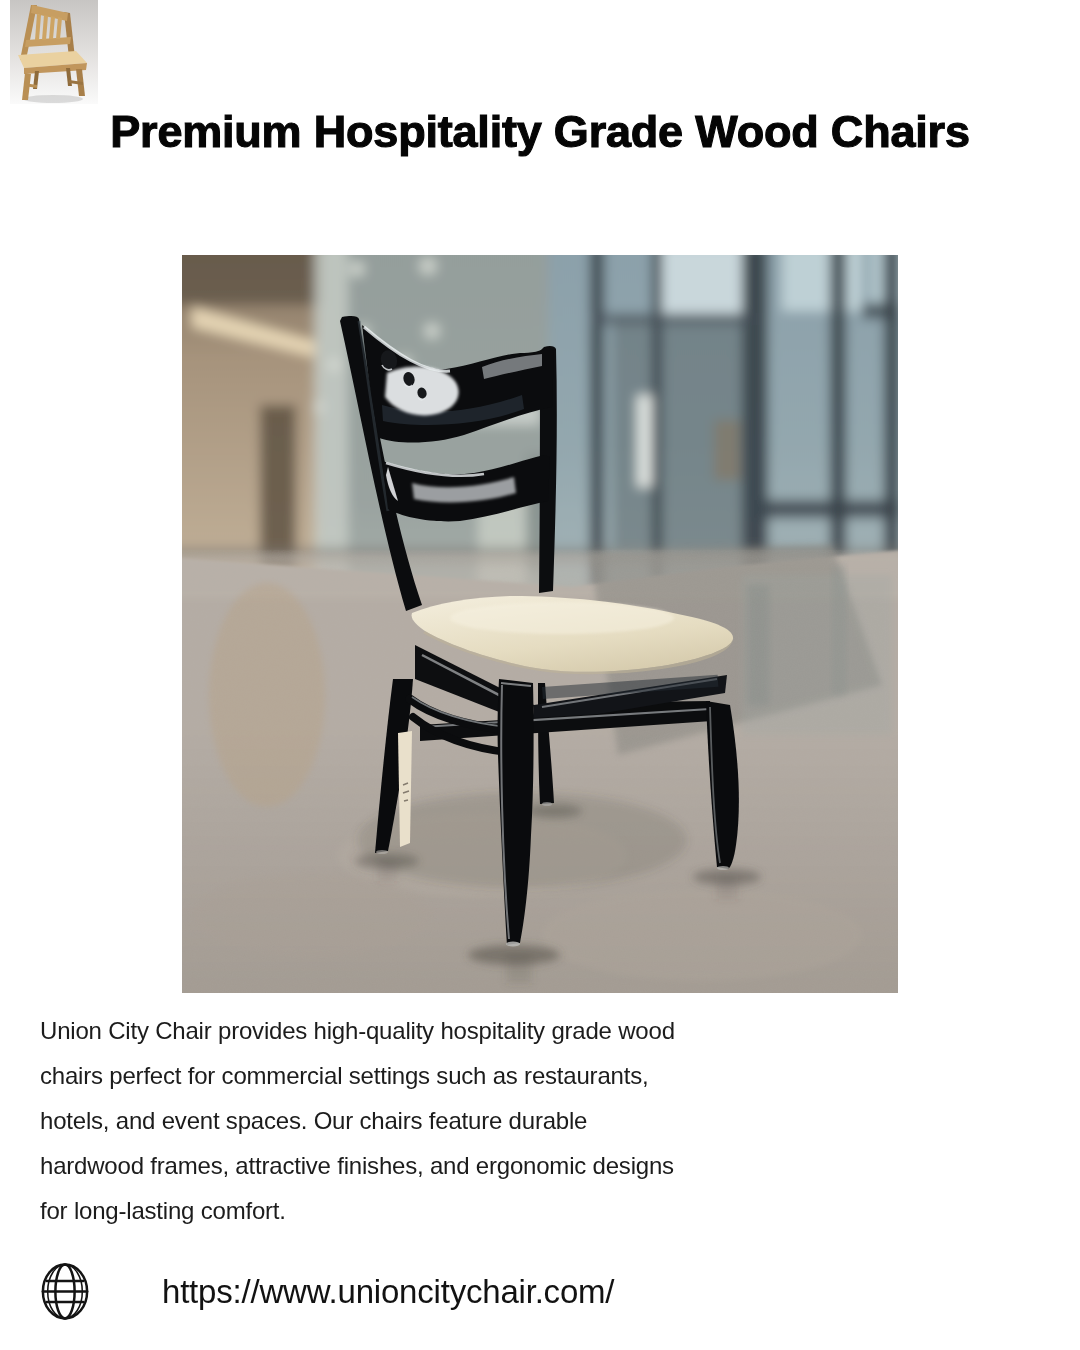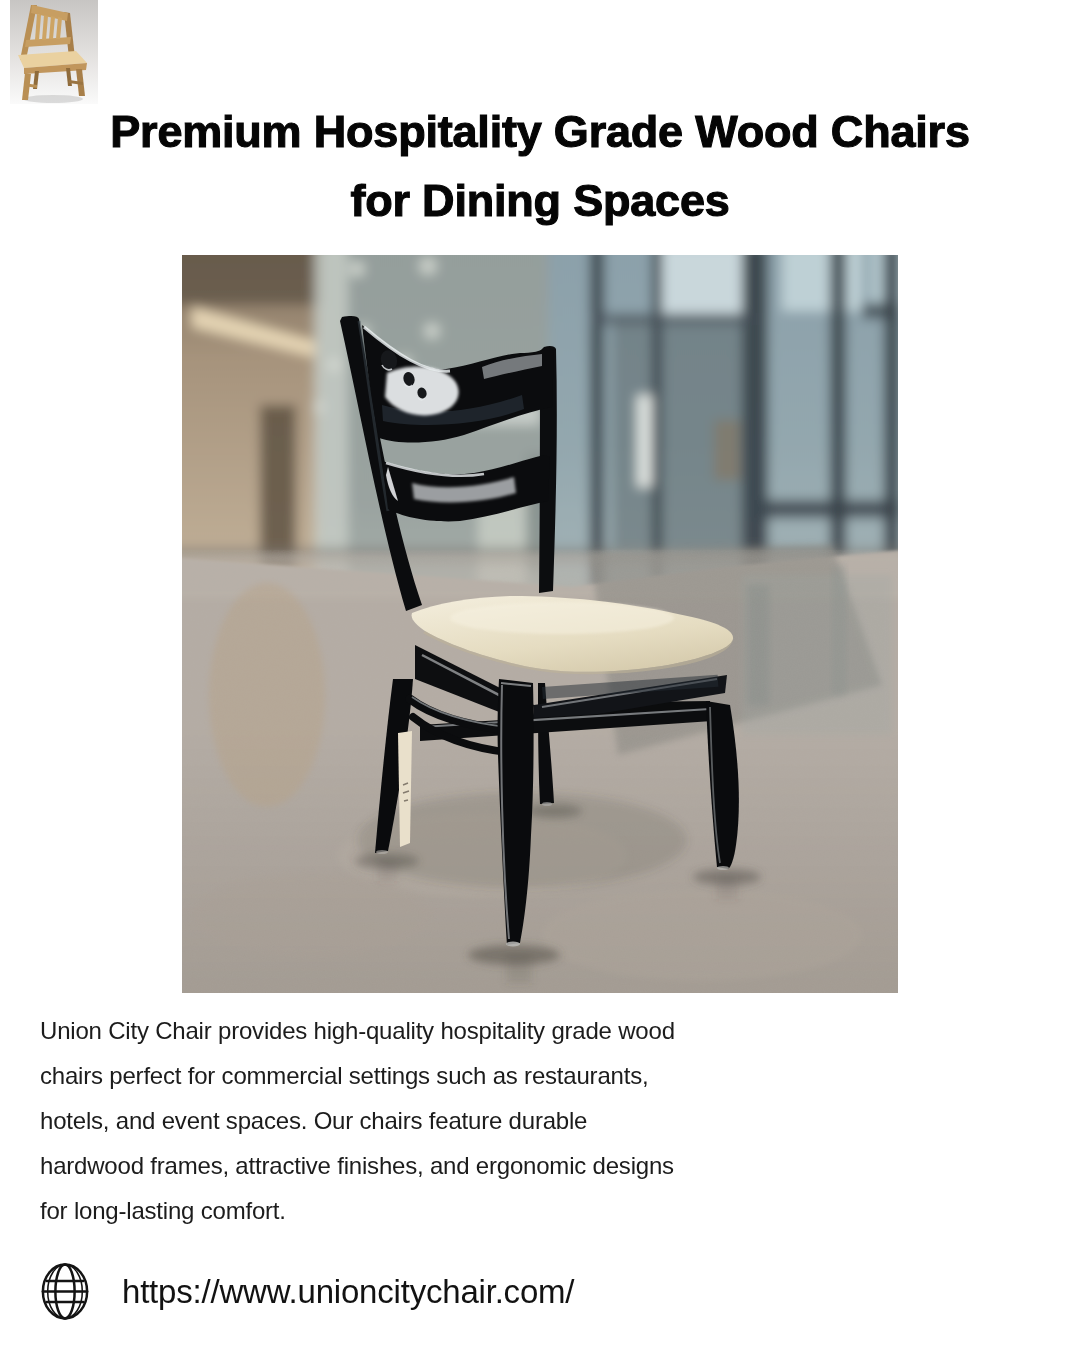--- a/index.html
+++ b/index.html
@@ -21,21 +21,21 @@
   .desc{
     position:absolute;left:40px;top:1008px;width:1014px;
     font-size:24px;line-height:45px;color:#1c1c1c;white-space:pre-line;
     letter-spacing:-0.2px;
   }
   .footer{
     position:absolute;left:40px;top:1261px;display:flex;align-items:center;
   }
   .globe{width:50px;height:61px;flex:0 0 auto;}
   .url{
-    margin-left:32px;font-size:33px;color:#121212;letter-spacing:-0.2px;
+    margin-left:72px;font-size:33px;color:#121212;letter-spacing:-0.2px;
   }
 </style>
 </head>
 <body>
 
 <div class="logo">
   <svg width="88" height="104" viewBox="0 0 88 104">
     <defs>
       <linearGradient id="lgbg" x1="0" y1="0" x2="0" y2="1">
         <stop offset="0" stop-color="#c7c5c3"></stop>
@@ -61,21 +61,20 @@
       <polygon points="25,71 29,71 27,89 23,89" fill="#8f6b3b"></polygon>
       <polygon points="56,68 60,68 62,86 58,86" fill="#8f6b3b"></polygon>
       <polygon points="14,83 27,85 27,88 14,86" fill="#b98f54"></polygon>
       <polygon points="59,80 73,82 73,85 59,83" fill="#9a7441"></polygon>
     </g>
   </svg>
 </div>
 
 <div class="title">
   <div>Premium Hospitality Grade Wood Chairs</div>
-  <div>for Dining Spaces</div>
 </div>
 
 <div class="photo">
 <svg width="716" height="738" viewBox="0 0 716 738">
   <defs>
     <linearGradient id="gWall" x1="0" y1="0" x2="0" y2="1">
       <stop offset="0" stop-color="#7d6e5c"></stop>
           <stop offset="0.35" stop-color="#a6937c"></stop>
           <stop offset="1" stop-color="#c2b199"></stop>
     </linearGradient>

